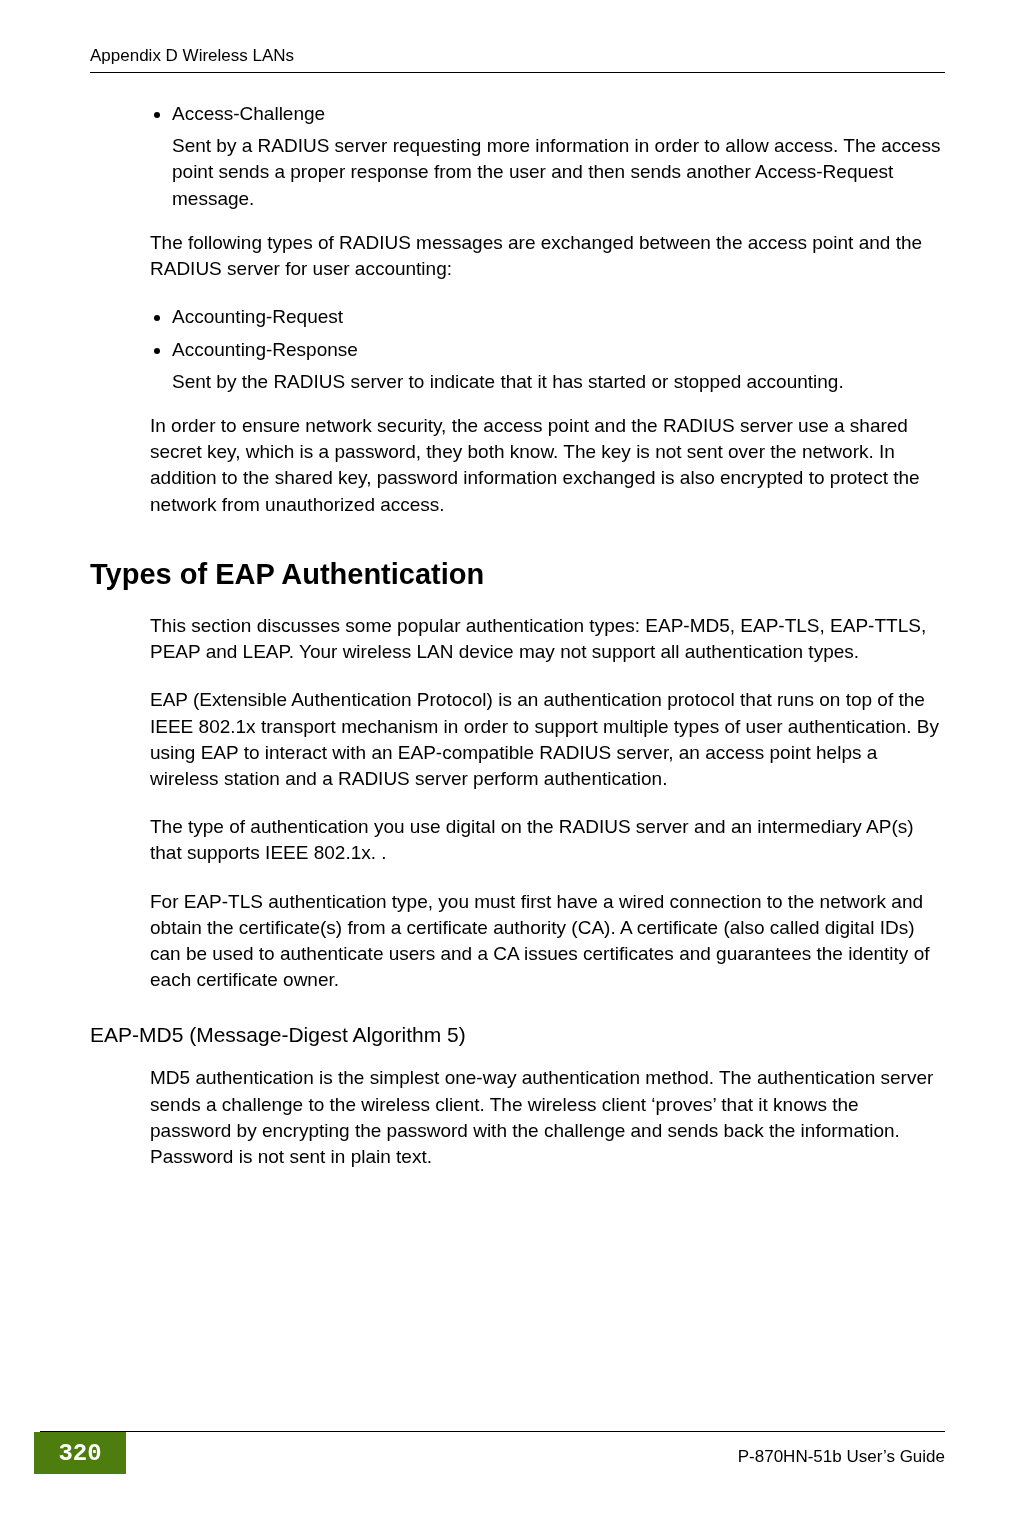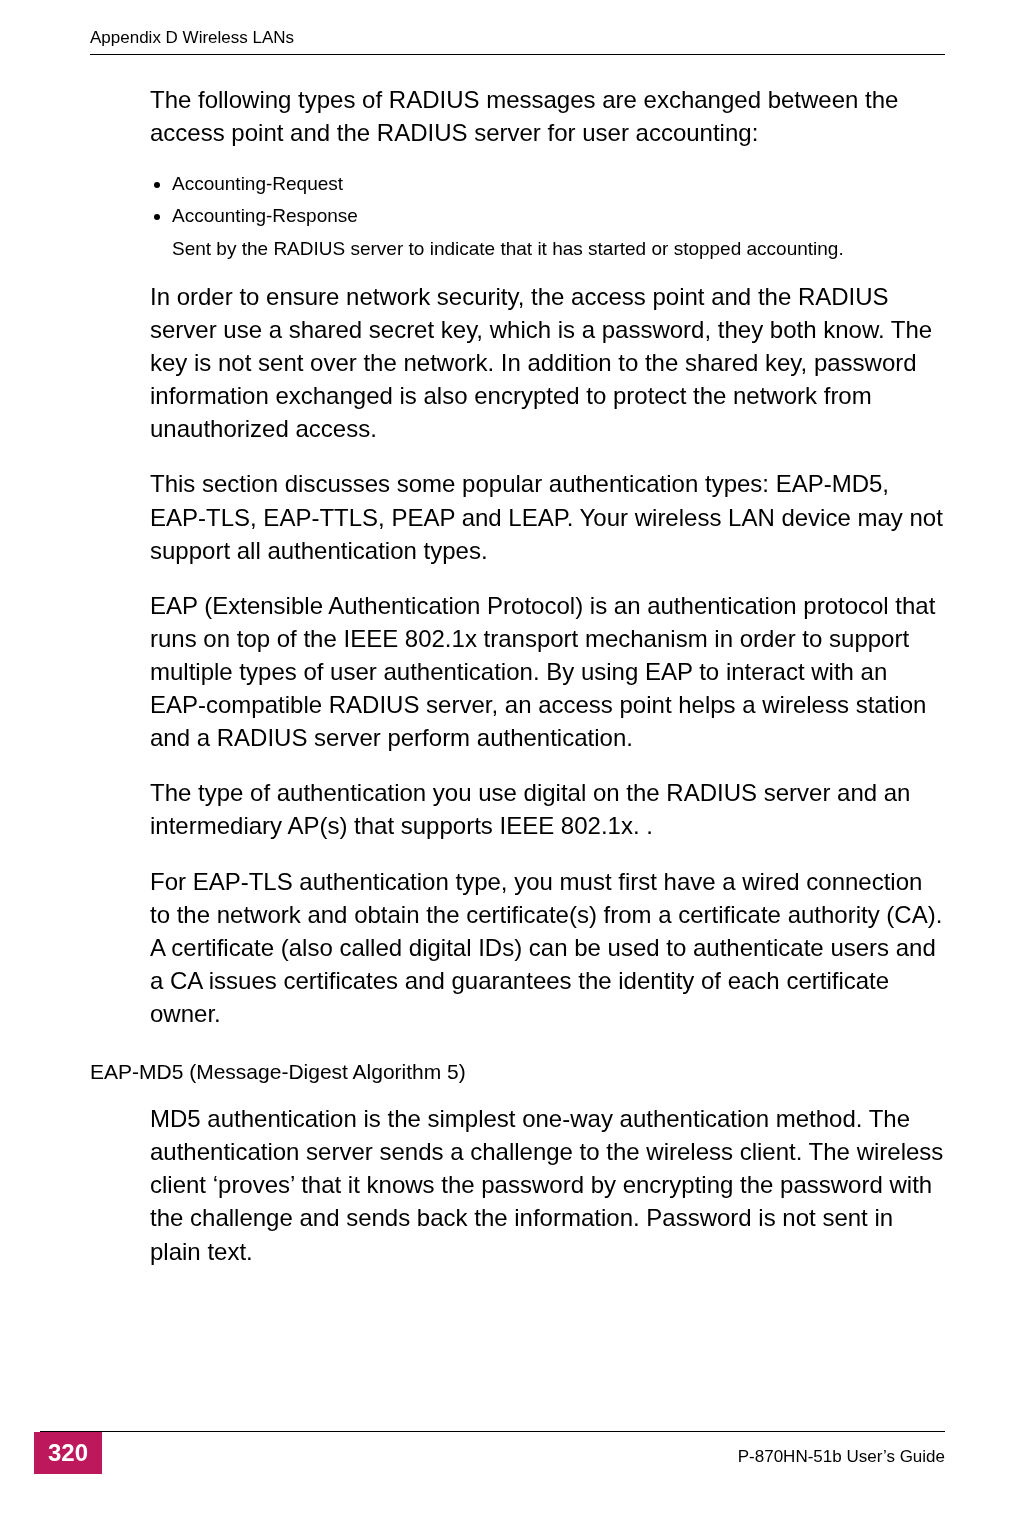--- a/index.html
+++ b/index.html
@@ -8,21 +8,21 @@
     padding: 0;
     width: 1025px;
     height: 1524px;
     font-family: Verdana, Geneva, sans-serif;
     color: #000;
     background: #fff;
     position: relative;
   }
   .page {
     box-sizing: border-box;
-    padding: 28px 80px 60px 90px;
+    padding: 46px 80px 60px 90px;
     width: 1025px;
     height: 1524px;
     position: relative;
   }
   .header-line {
     border-bottom: 1.5px solid #000;
     padding-bottom: 6px;
     margin-bottom: 28px;
   }
   .header-text {
@@ -41,21 +41,21 @@
     margin-bottom: 6px;
     font-size: 19px;
     line-height: 1.38;
   }
   .sub-desc {
     font-size: 19px;
     line-height: 1.38;
     margin: 6px 0 14px 0;
   }
   p.body {
-    font-size: 24px;
+    font-size: 19px;
     line-height: 1.38;
     margin: 0 0 22px 0;
   }
   h2.section {
     font-family: Arial, Helvetica, sans-serif;
     font-weight: bold;
     font-size: 29px;
     margin: 40px 0 22px -60px;
   }
   h3.subsection {
@@ -72,26 +72,26 @@
     padding: 0 80px 0 40px;
   }
   .footer-line {
     border-top: 1.5px solid #000;
     padding-top: 10px;
     display: flex;
     align-items: center;
     justify-content: space-between;
   }
   .page-number-box {
-    background: #be185d;
+    background: #4d7c0f;
     color: #fff;
-    font-family: Liberation Sans, sans-serif;
+    font-family: Liberation Mono, monospace;
     font-weight: bold;
     font-size: 24px;
-    width: 68px;
+    width: 92px;
     height: 42px;
     display: flex;
     align-items: center;
     justify-content: center;
     margin-top: -10px;
     margin-left: -6px;
   }
   .guide-name {
     font-family: Arial, Helvetica, sans-serif;
     font-size: 17px;
@@ -103,35 +103,42 @@
 <body>
 
 <div class="page">
 
   <div class="header-line">
     <span class="header-text">Appendix D Wireless LANs</span>
   </div>
 
   <div class="content">
 
+    <ul class="bullets">
+      <li>
+        <span>Access-Challenge</span>
+        <div class="sub-desc">Sent by a RADIUS server requesting more information in order to allow access. The access point sends a proper response from the user and then sends another Access-Request message.</div>
+      </li>
+    </ul>
 
     <p class="body">The following types of RADIUS messages are exchanged between the access point and the RADIUS server for user accounting:</p>
 
     <ul class="bullets">
       <li>
         <span>Accounting-Request</span>
       </li>
       <li>
         <span>Accounting-Response</span>
         <div class="sub-desc">Sent by the RADIUS server to indicate that it has started or stopped accounting.</div>
       </li>
     </ul>
 
     <p class="body">In order to ensure network security, the access point and the RADIUS server use a shared secret key, which is a password, they both know. The key is not sent over the network. In addition to the shared key, password information exchanged is also encrypted to protect the network from unauthorized access.</p>
 
+    <h2 class="section">Types of EAP Authentication</h2>
 
     <p class="body">This section discusses some popular authentication types: EAP-MD5, EAP-TLS, EAP-TTLS, PEAP and LEAP. Your wireless LAN device may not support all authentication types.</p>
     <p class="body">EAP (Extensible Authentication Protocol) is an authentication protocol that runs on top of the IEEE 802.1x transport mechanism in order to support multiple types of user authentication. By using EAP to interact with an EAP-compatible RADIUS server, an access point helps a wireless station and a RADIUS server perform authentication.</p>
     <p class="body">The type of authentication you use digital on the RADIUS server and an intermediary AP(s) that supports IEEE 802.1x. .</p>
     <p class="body">For EAP-TLS authentication type, you must first have a wired connection to the network and obtain the certificate(s) from a certificate authority (CA). A certificate (also called digital IDs) can be used to authenticate users and a CA issues certificates and guarantees the identity of each certificate owner.</p>
 
     <h3 class="subsection">EAP-MD5 (Message-Digest Algorithm 5)</h3>
 
     <p class="body">MD5 authentication is the simplest one-way authentication method. The authentication server sends a challenge to the wireless client. The wireless client ‘proves’ that it knows the password by encrypting the password with the challenge and sends back the information. Password is not sent in plain text.</p>
 

